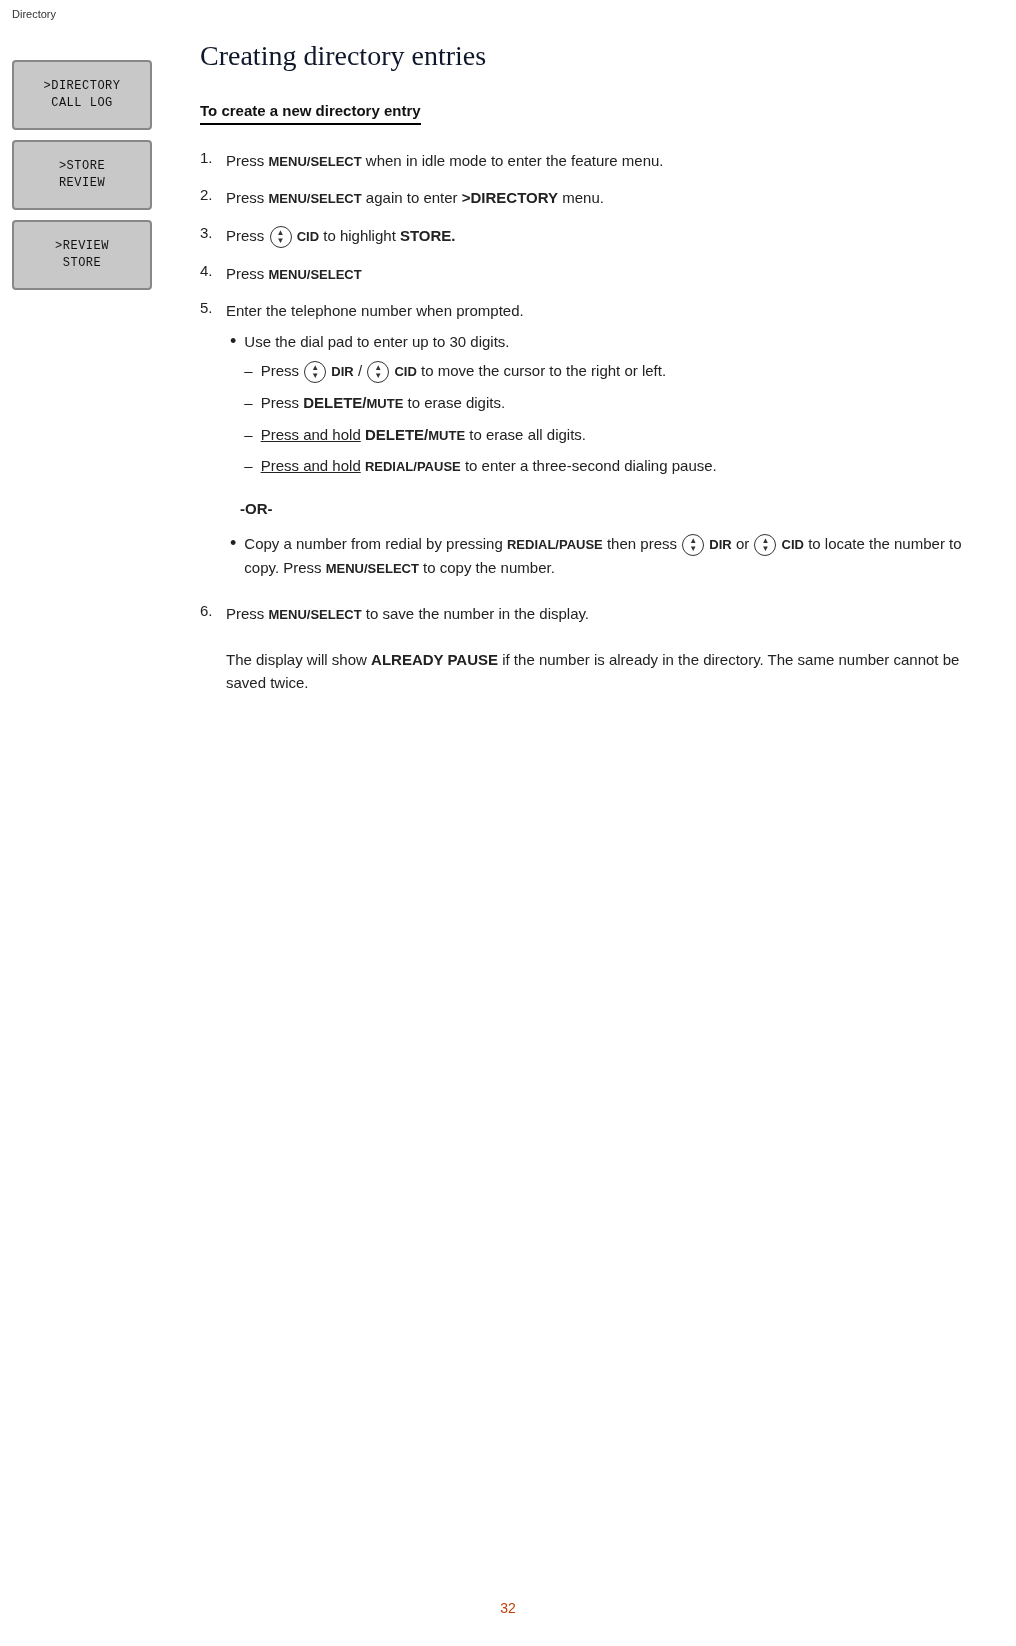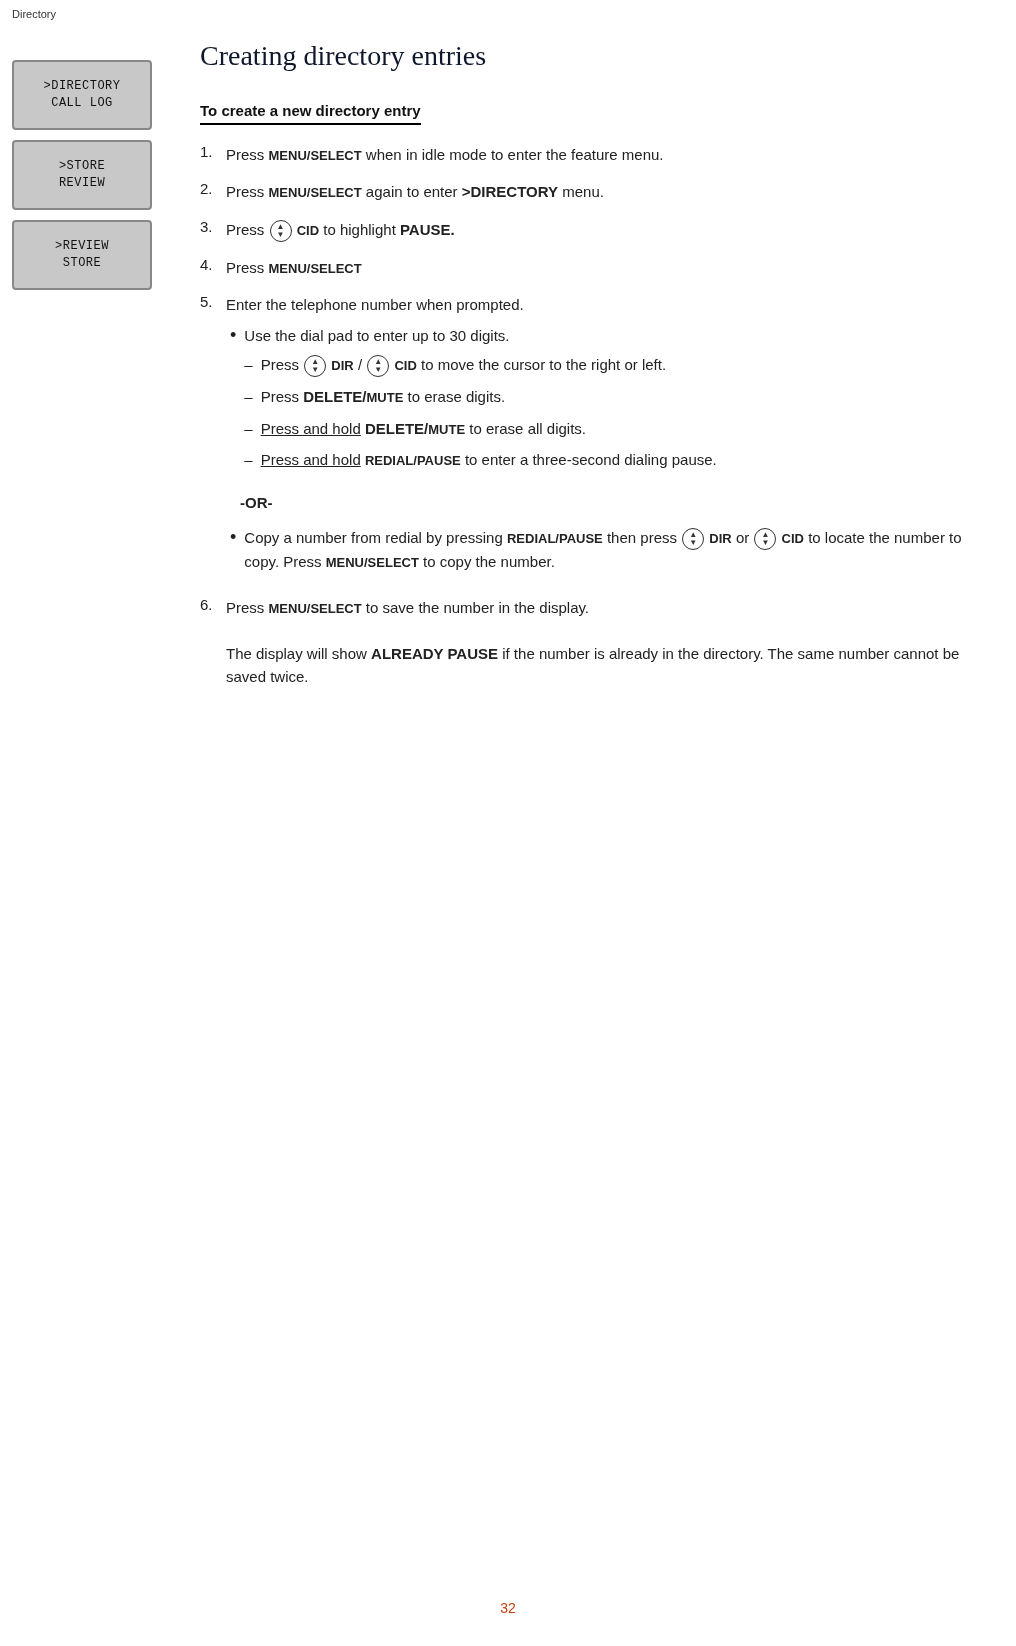--- a/index.html
+++ b/index.html
@@ -63,21 +63,21 @@
       margin-bottom: 30px;
       font-family: Georgia, serif;
     }
 
     .section-heading {
       font-size: 15px;
       font-weight: bold;
       color: #111;
       border-bottom: 2px solid #000;
       padding-bottom: 4px;
-      margin-bottom: 18px;
+      margin-bottom: 24px;
       display: inline-block;
     }
 
     .steps-list {
       list-style: none;
       counter-reset: step-counter;
       padding: 0;
     }
 
     .step-item {
@@ -213,21 +213,21 @@
       <span class="step-text">
         Press <span class="bold small-caps">MENU/SELECT</span> again to enter <span class="bold">&gt;DIRECTORY</span> menu.
       </span>
     </li>
 
     <li class="step-item">
       <span class="step-number">3.</span>
       <span class="step-text">
         Press 
         <span class="nav-icon">▲<br>▼</span>
-        <span class="bold small-caps"> CID</span> to highlight <span class="bold">PAUSE.</span>
+        <span class="bold small-caps"> CID</span> to highlight <span class="bold">STORE.</span>
       </span>
     </li>
 
     <li class="step-item">
       <span class="step-number">4.</span>
       <span class="step-text">
         Press <span class="bold small-caps">MENU/SELECT</span>
       </span>
     </li>
 

